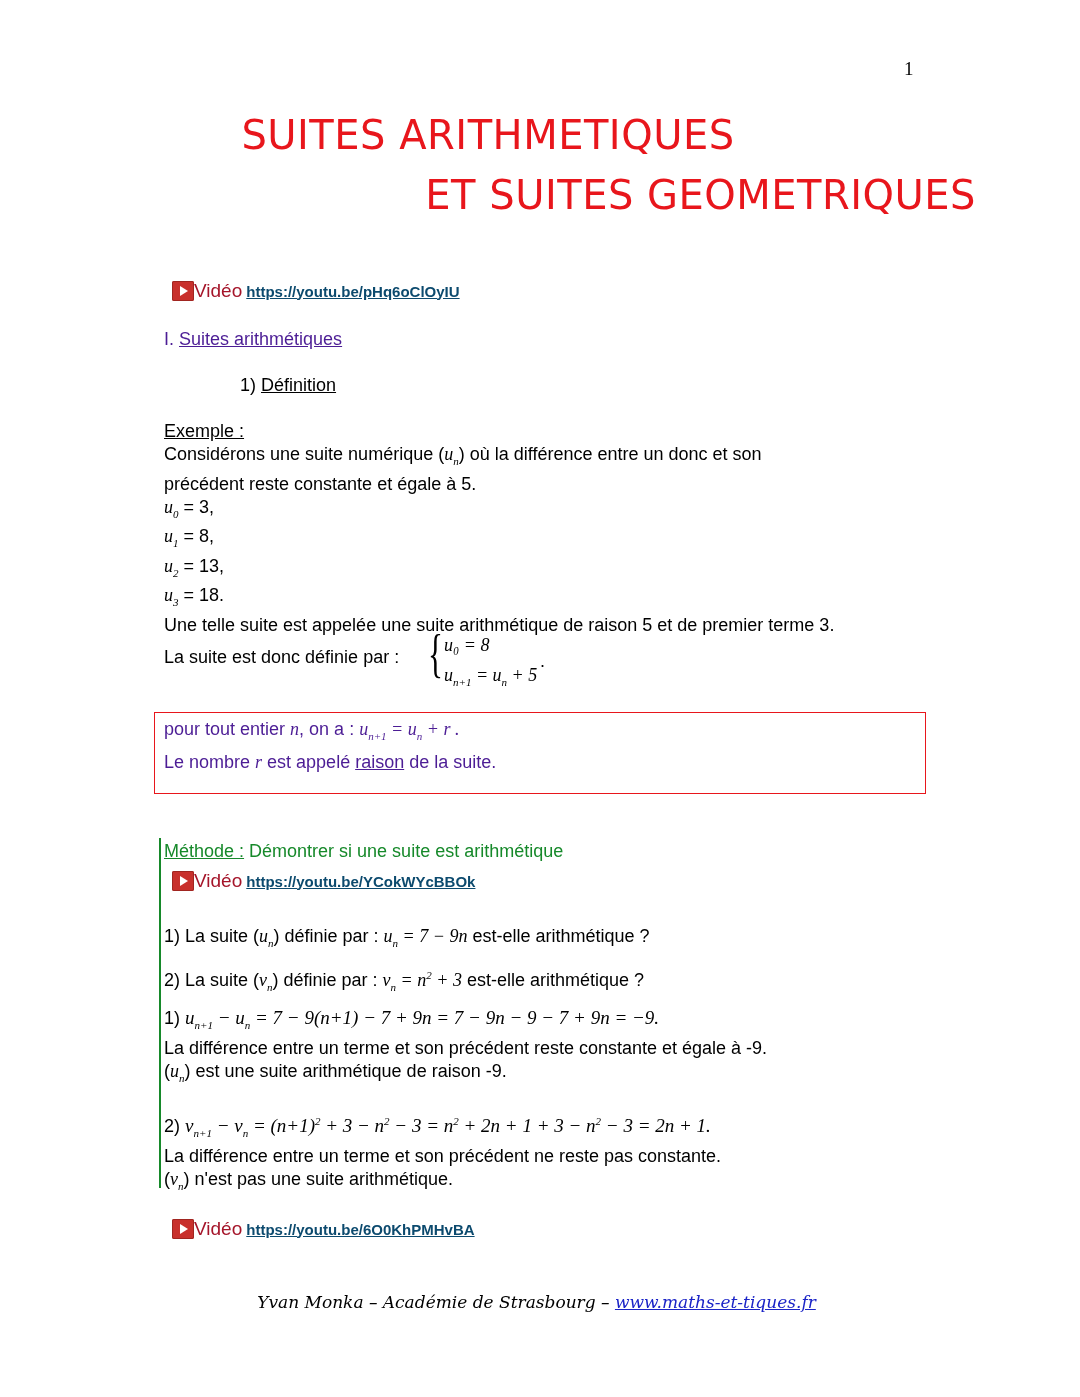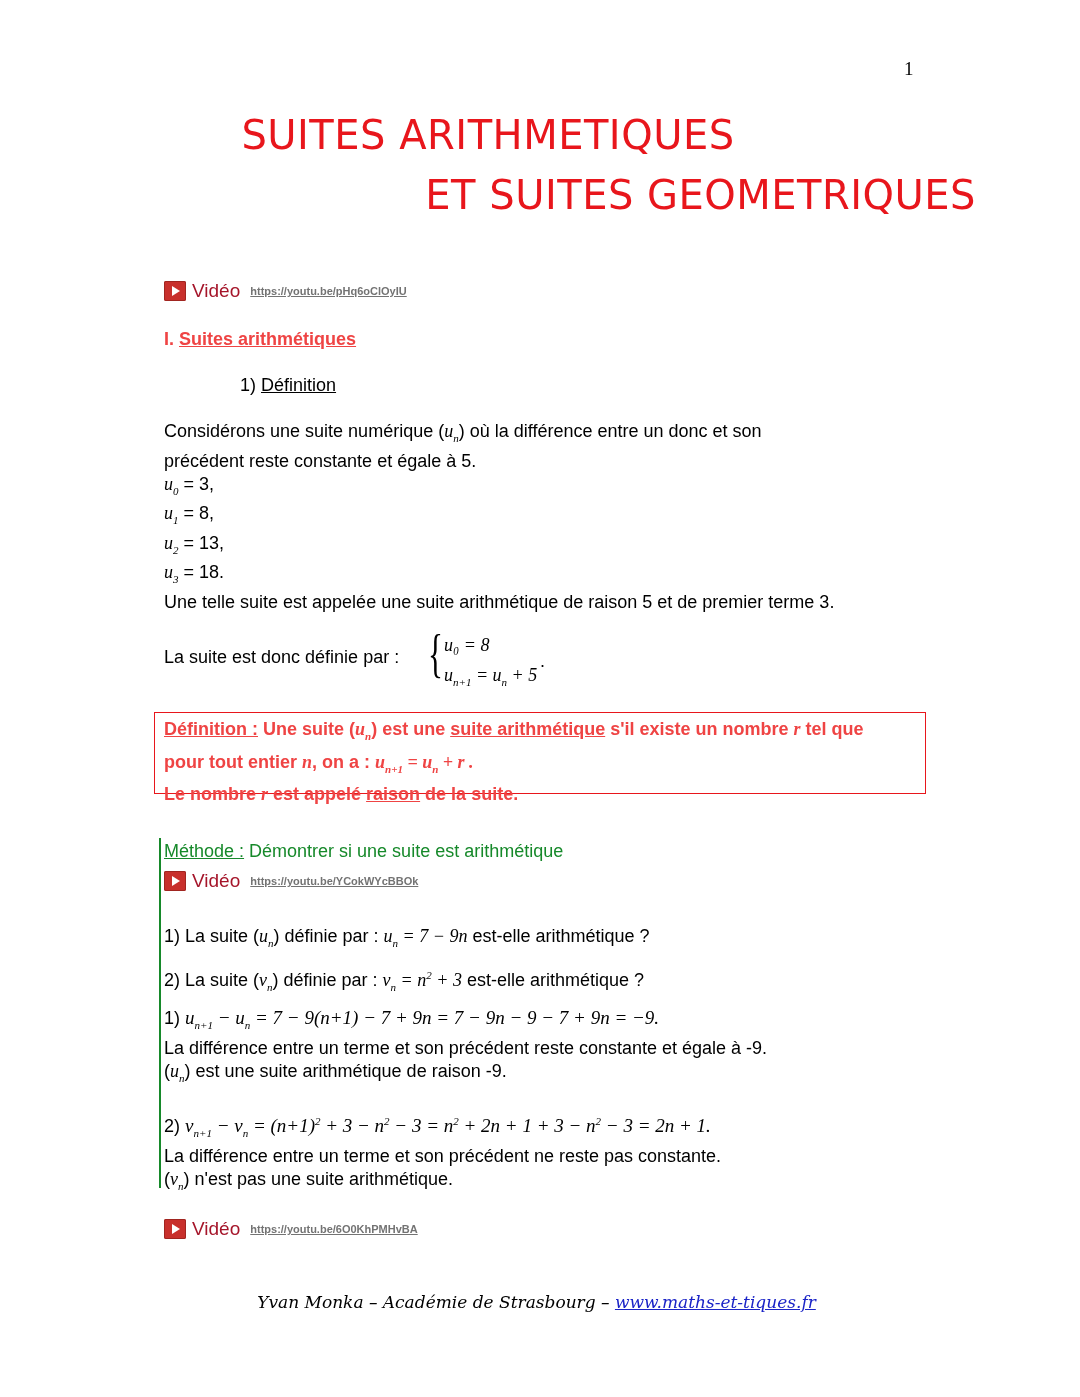--- a/index.html
+++ b/index.html
@@ -5,25 +5,25 @@
   html, body { margin: 0; padding: 0; background: #ffffff; }
   body { width: 1080px; height: 1397px; position: relative; overflow: hidden;
          font-family: "Liberation Sans", sans-serif; color: #000; }
   .abs { position: absolute; }
   .page-num { left: 904px; top: 58px; font-family: "Liberation Serif", serif; font-size: 19px; }
   .title { left: 0; width: 976px; text-align: center; color: #e8161c;
            font-family: "DejaVu Sans", sans-serif; font-size: 40px; letter-spacing: 0.5px; }
   .title1 { top: 112px; }
   .title2 { top: 172px; text-align: right; }
   .txt { font-size: 18px; line-height: 23px; white-space: nowrap; }
-  .red { color: #ef4444; font-weight: bold; }
+  .red { color: #4c1d95; }
   .green { color: #16892a; }
   .u { text-decoration: underline; }
-  .link { color: #737373; font-weight: bold; font-size: 11px; text-decoration: underline; }
-  .video-row { display: flex; align-items: center; gap: 6px; }
+  .link { color: #0c4a6e; font-weight: bold; font-size: 15px; text-decoration: underline; }
+  .video-row { display: flex; align-items: center; gap: 0; margin-left: 8px; }
   .yt { width: 22px; height: 20px; background: #c8302c; border-radius: 2px; position: relative;
         display: inline-block; box-shadow: inset 0 0 0 1px #a02520; }
   .yt::after { content: ""; position: absolute; left: 8px; top: 5px; width: 0; height: 0;
                border-left: 8px solid #fff; border-top: 5px solid transparent; border-bottom: 5px solid transparent; }
   .video-word { color: #a5152a; font-size: 19px; margin-right: 4px; }
   .m { font-family: "Liberation Serif", serif; font-style: italic; }
   .mr { font-family: "Liberation Serif", serif; }
   sub { font-size: 11px; }
   sup { font-size: 11px; }
   .def-box { left: 154px; top: 712px; width: 770px; height: 80px; border: 1.5px solid #e8161c; }
@@ -48,20 +48,21 @@
 </div>
 
 <div class="abs txt red" style="left:164px; top:328px;">
   <span>I. </span><span class="u">Suites arithmétiques</span>
 </div>
 <div class="abs txt" style="left:240px; top:374px;">
   <span>1) </span><span class="u">Définition</span>
 </div>
 
 <div class="abs txt" style="left:164px; top:420px;">
+  <div class="u">Exemple :</div>
   <div><span>Considérons une suite numérique (</span><span class="m">u</span><sub class="m">n</sub><span>) où la différence entre un donc et son</span></div>
   <div>précédent reste constante et égale à 5.</div>
   <div><span class="m">u</span><sub class="m">0</sub><span> = 3,</span></div>
   <div><span class="m">u</span><sub class="m">1</sub><span> = 8,</span></div>
   <div><span class="m">u</span><sub class="m">2</sub><span> = 13,</span></div>
   <div><span class="m">u</span><sub class="m">3</sub><span> = 18.</span></div>
   <div>Une telle suite est appelée une suite arithmétique de raison 5 et de premier terme 3.</div>
 </div>
 
 <div class="abs txt" style="left:164px; top:646px;">La suite est donc définie par :</div>
@@ -69,21 +70,20 @@
   <span class="brace">{</span>
 </div>
 <div class="abs mr" style="left:444px; top:630px; font-size:18px; line-height:30px;">
   <div class="m">u₀ = 8</div>
   <div class="m"><span>u</span><sub>n+1</sub><span> = u</span><sub>n</sub><span> + 5</span></div>
 </div>
 <div class="abs txt" style="left:540px; top:650px;">.</div>
 
 <div class="abs def-box"></div>
 <div class="abs txt red" style="left:164px; top:716px; line-height:26px;">
-  <div><span class="u">Définition :</span><span> Une suite (</span><span class="m">u</span><sub class="m">n</sub><span>) est une </span><span class="u">suite arithmétique</span><span> s'il existe un nombre </span><span class="m">r</span><span> tel que</span></div>
   <div><span>pour tout entier </span><span class="m">n</span><span>, on a : </span><span class="m"><span>u</span><sub>n+1</sub><span> = u</span><sub>n</sub><span> + r .</span></span></div>
   <div><span>Le nombre </span><span class="m">r</span><span> est appelé </span><span class="u">raison</span><span> de la suite.</span></div>
 </div>
 
 <div class="abs method-bar"></div>
 <div class="abs txt green" style="left:164px; top:840px;">
   <span class="u">Méthode :</span><span> Démontrer si une suite est arithmétique</span>
 </div>
 <div class="abs video-row" style="left:164px; top:870px;">
   <span class="yt"></span>

